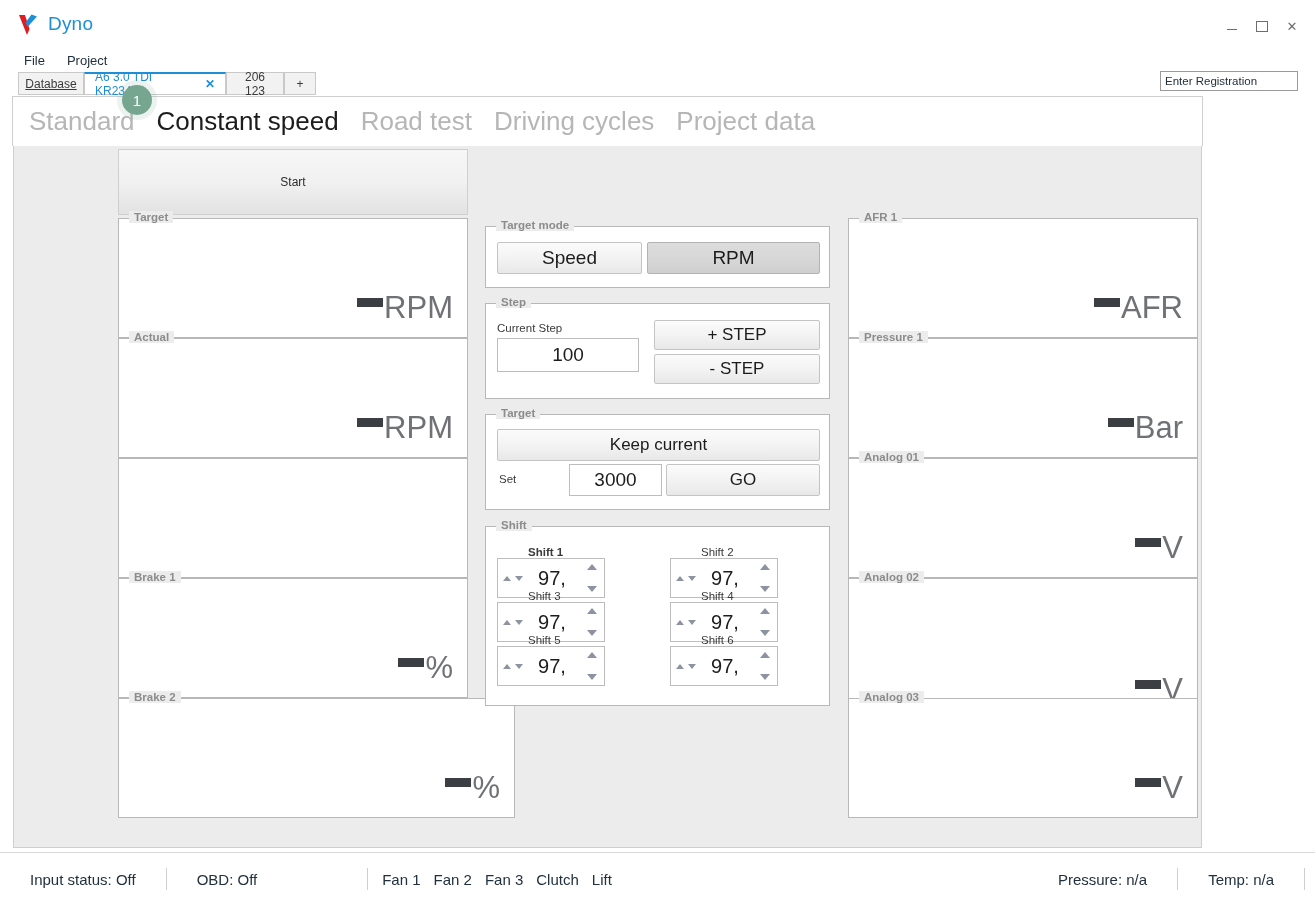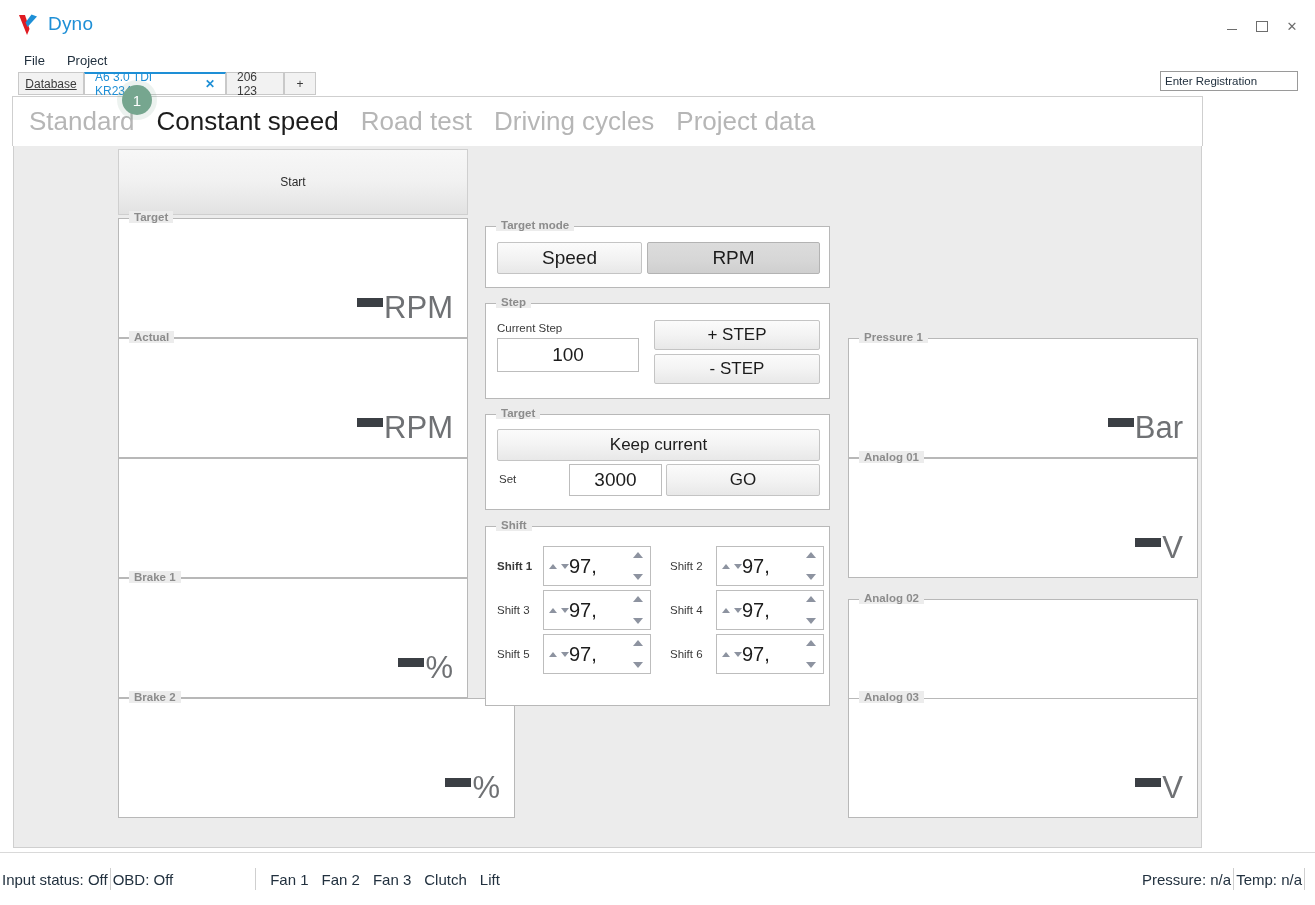--- a/index.html
+++ b/index.html
@@ -103,21 +103,21 @@
     z-index: 3;
   }
   .doctab .closex {
     margin-left: 10px;
     color: #1e8fd6;
     font-size: 12px;
     font-weight: bold;
   }
   .tab-database { left: 18px; width: 66px; text-decoration: underline; }
   .tab-a6      { left: 84px; width: 142px; }
-  .tab-206     { left: 226px; width: 58px; }
+  .tab-206     { left: 226px; width: 58px; text-align: center; }
   .tab-plus    { left: 284px; width: 32px; }
 
   .badge1 {
     position: absolute;
     left: 122px; top: 85px;
     width: 30px; height: 30px;
     border-radius: 50%;
     background: #76a68f;
     color: #ffffff;
     font-size: 15px;
@@ -248,21 +248,21 @@
     font-size: 19px;
     color: #1c1c1c;
   }
   .minilabel {
     position: absolute;
     font-size: 11.5px;
     color: #3a3a3a;
   }
 
   
-  .shiftrow { position: absolute; display: flex; align-items: center; }
+  .shiftrow { position: absolute; display: flex; align-items: center; flex-direction: column; }
   .shiftlabel {
     font-size: 11.5px;
     color: #3a3a3a;
     width: 46px;
     text-align: left;
   }
   .shiftlabel.bold { font-weight: bold; }
   .spinbox {
     width: 108px; height: 40px;
     border: 1px solid #bdbdbd;
@@ -277,21 +277,21 @@
     gap: 4px;
     margin-left: 5px;
   }
   .tri { width: 0; height: 0; }
   .tri-up   { border-left: 5px solid transparent; border-right: 5px solid transparent; border-bottom: 6px solid #8d93a0; }
   .tri-down { border-left: 5px solid transparent; border-right: 5px solid transparent; border-top: 6px solid #8d93a0; }
   .tri-up.sm   { border-left-width: 4px; border-right-width: 4px; border-bottom-width: 5px; }
   .tri-down.sm { border-left-width: 4px; border-right-width: 4px; border-top-width: 5px; }
   .spinval {
     flex: 1;
-    text-align: left;
+    text-align: center;
     font-size: 20px;
     color: #1c1c1c;
     padding-right: 6px;
   }
   .spin-v {
     display: flex;
     flex-direction: column;
     justify-content: space-between;
     height: 28px;
     margin-right: 7px;
@@ -318,21 +318,21 @@
     position: absolute;
     left: 0; bottom: 0;
     width: 1315px; height: 52px;
     background: #ffffff;
     border-top: 1px solid #d9d9d9;
     display: flex;
     align-items: center;
     font-size: 15px;
     color: #22313f;
   }
-  .sb-cell { padding: 0 2px; white-space: nowrap; }
+  .sb-cell { padding: 0 30px; white-space: nowrap; }
   .sb-sep { width: 1px; height: 22px; background: #cfcfcf; }
   .sb-spacer { flex: 1; }
   .sb-group { display: flex; align-items: center; gap: 13px; padding: 0 14px; }
 </style>
 </head>
 <body>
 
 <div class="titlebar">
   <div class="brand">
     <span class="brand-logo">
@@ -533,38 +533,45 @@
         </span>
         <span class="spinval">97,</span>
         <span class="spin-v">
           <span class="tri tri-up"></span>
           <span class="tri tri-down"></span>
         </span>
       </span>
     </div>
   </div>
 
+  <div class="group onpanel" style="left:834px; top:72px; width:350px; height:120px;">
+    <span class="group-legend">AFR 1</span>
+    <span class="readout">
+      <span class="dash"></span>
+      <span class="unit">AFR</span>
+    </span>
+  </div>
 
   <div class="group onpanel" style="left:834px; top:192px; width:350px; height:120px;">
     <span class="group-legend">Pressure 1</span>
     <span class="readout">
       <span class="dash"></span>
       <span class="unit">Bar</span>
     </span>
   </div>
 
   <div class="group onpanel" style="left:834px; top:312px; width:350px; height:120px;">
     <span class="group-legend">Analog 01</span>
     <span class="readout">
       <span class="dash"></span>
       <span class="unit">V</span>
     </span>
   </div>
 
-  <div class="group onpanel" style="left:834px; top:432px; width:350px; height:142px;margin-top:21px;">
+  <div class="group onpanel" style="left:834px; top:432px; width:350px; height:142px;">
     <span class="group-legend">Analog 02</span>
     <span class="readout">
       <span class="dash"></span>
       <span class="unit">V</span>
     </span>
   </div>
 
   <div class="group onpanel" style="left:834px; top:552px; width:350px; height:120px;padding-left:31px;">
     <span class="group-legend">Analog 03</span>
     <span class="readout">

